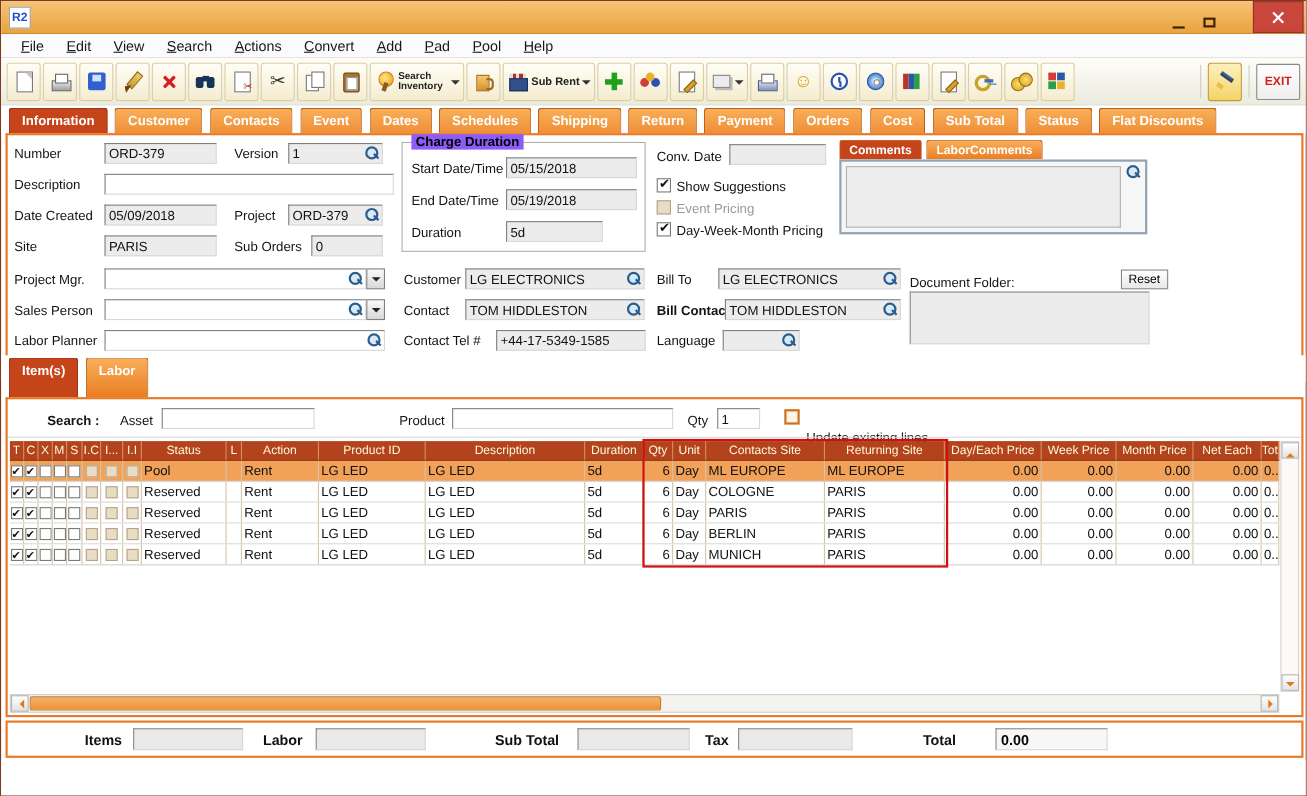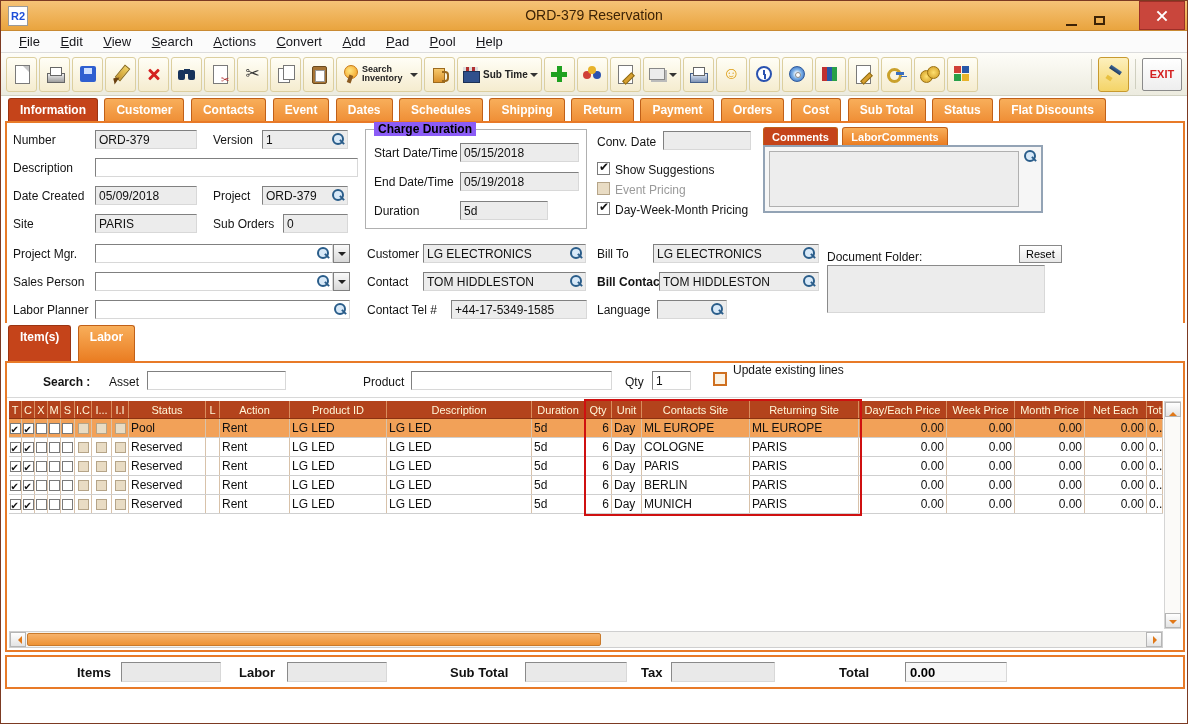--- a/index.html
+++ b/index.html
@@ -152,21 +152,20 @@
   .ftf.white{background:#f7f7f7;}
   .flbl{position:absolute;font-size:13px;font-weight:bold;color:#111;}
 </style>
 </head>
 <body>
 
 <div class="window">
 
   <div class="titlebar">
     <div class="app-icon">R2</div>
-    <div class="wtitle">ORD-379 Reservation</div>
     <button class="wbtn" style="right:102px;">
         <span class="glyph-min"></span>
       </button>
     <button class="wbtn" style="right:74px;">
         <span class="glyph-max"></span>
       </button>
     <button class="closebtn">
         <i></i>
         <i></i>
       </button>
@@ -219,21 +218,21 @@
     <button class="tbtn">
       <span class="i i-torch"></span>
       <span class="tbtn-lbl">Search Inventory</span>
       <span class="dd"></span>
     </button>
     <button class="tbtn">
         <span class="i i-mug"></span>
       </button>
     <button class="tbtn">
       <span class="i i-film"></span>
-      <span class="tbtn-lbl one">Sub Time</span>
+      <span class="tbtn-lbl one">Sub Rent</span>
       <span class="dd"></span>
     </button>
     <button class="tbtn">
         <span class="i i-plus"></span>
       </button>
     <button class="tbtn">
         <span class="i i-ppl"></span>
       </button>
     <button class="tbtn">
         <span class="i i-note"></span>
@@ -409,21 +408,21 @@
 
   <div class="panel" style="top:360px;height:291px;">
     <span class="lbl b" style="left:36px;top:12px;">Search :</span>
     <span class="lbl" style="left:102px;top:12px;">Asset</span>
     <input class="tf white" style="left: 140px; top: 8px; width: 139px;">
     <span class="lbl" style="left:356px;top:12px;">Product</span>
     <input class="tf white" style="left: 404px; top: 8px; width: 201px;">
     <span class="lbl" style="left:618px;top:12px;">Qty</span>
     <input class="tf white" style="left: 645px; top: 8px; width: 39px;" value="1">
     <span class="cb orange" style="position:absolute;left:706px;top:9px;"></span>
-    <span class="lbl" style="left:726px;top:0;">Update existing lines</span>
+    <span class="lbl" style="left:726px;top:28px;">Update existing lines</span>
     <div class="abs" style="left:0;top:34px;width:100%;height:0;border-top:1px solid #d8d8d8;"></div>
 
     <div class="grid">
       <div class="ghead">
         <div class="gh w-t">T</div>
         <div class="gh w-c">C</div>
         <div class="gh w-x">X</div>
         <div class="gh w-m">M</div>
         <div class="gh w-s">S</div>
         <div class="gh w-ic">I.C</div>

